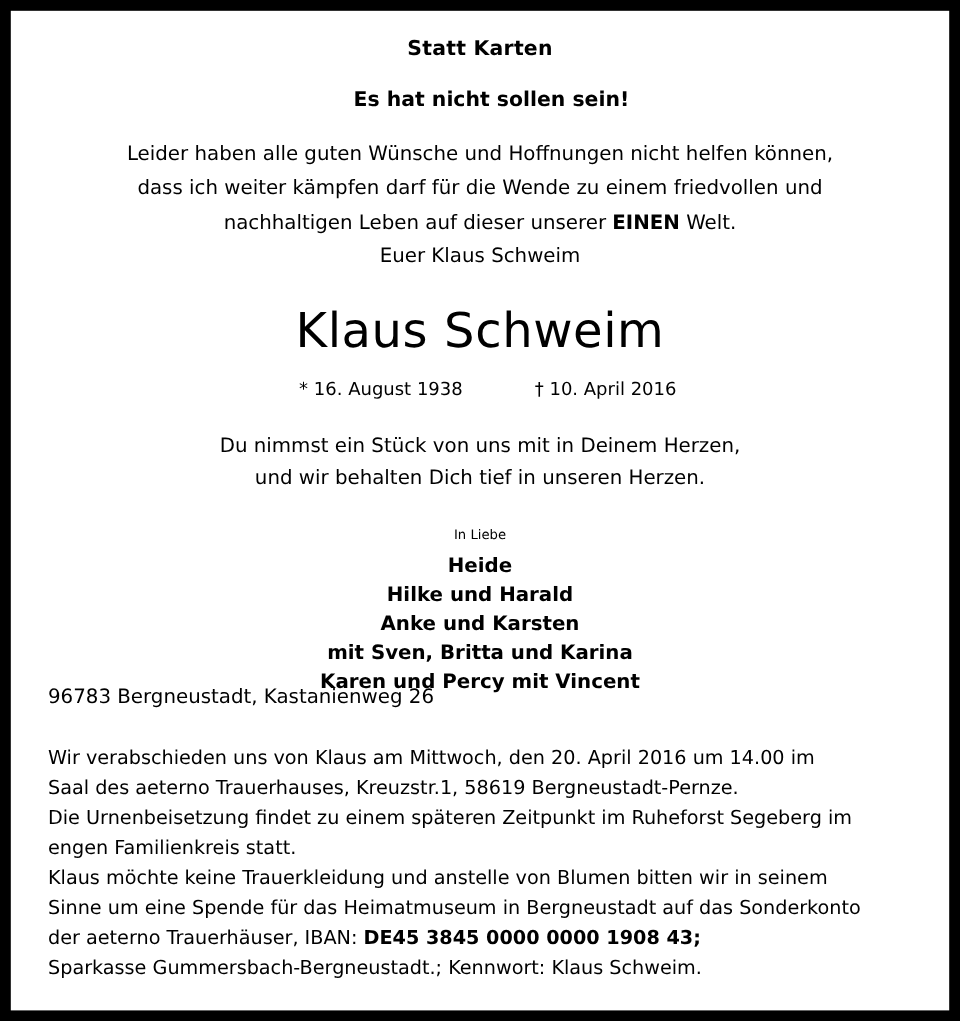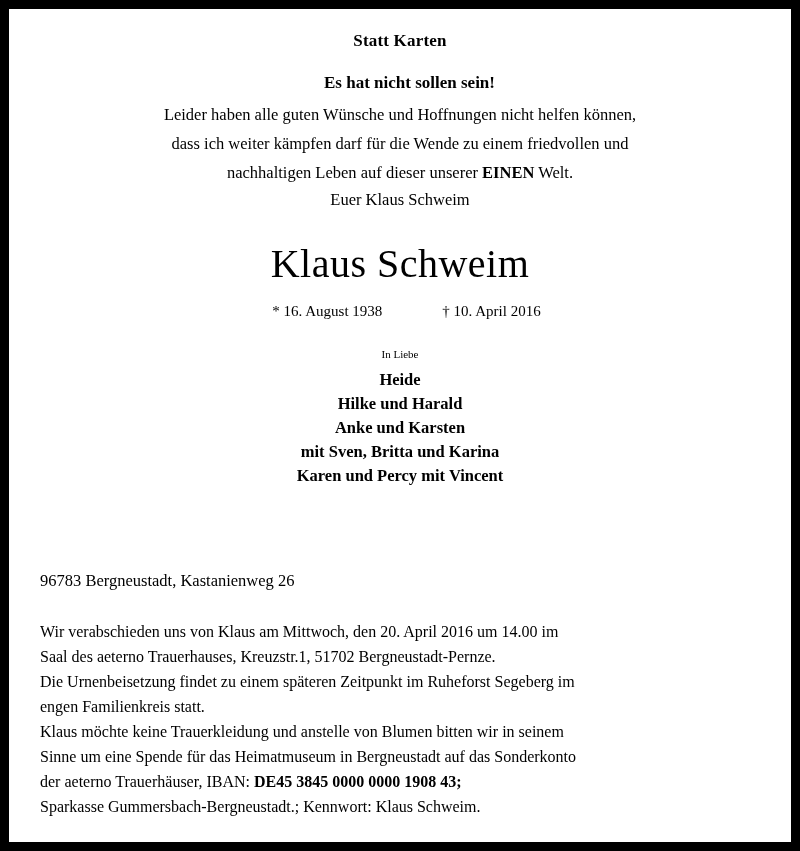--- a/index.html
+++ b/index.html
@@ -10,21 +10,20 @@
   body {
     font-family: "DejaVu Sans", sans-serif;
   }
   .page {
     position: relative;
     width: 800px;
     height: 851px;
     overflow: hidden;
     background: #ffffff;
     box-sizing: border-box;
-    font-family: Liberation Serif, serif;
   }
   
   .frame {
     position: absolute;
     left: 0; top: 0;
     width: 800px;
     height: 851px;
     border: 9px solid #000000;
     box-sizing: border-box;
     background: #ffffff;
@@ -138,21 +137,21 @@
     margin-top: 22px;
     font-size: 17px;
     font-weight: bold;
     padding-left: 19px;
   }
   .intro-line {
     font-size: 16.5px;
     line-height: 25px;
     margin-top: 4px;
   }
-  .intro-line.first { margin-top: 9px; }
+  .intro-line.first { margin-top: 22px; }
   .intro-line b { font-weight: bold; }
   .euer {
     font-size: 16.5px;
     line-height: 25px;
     margin-top: 2px;
   }
 
   .name {
     margin-top: 28px;
     font-size: 40px;
@@ -253,36 +252,40 @@
     <div class="centered intro-line"><span>nachhaltigen Leben auf dieser unserer </span><b>EINEN</b><span> Welt.</span></div>
 
     <div class="centered euer">Euer Klaus Schweim</div>
 
     <div class="centered name">Klaus Schweim</div>
 
     <div class="centered dates">
       <span>* 16. August 1938</span><span class="sep"></span><span>† 10. April 2016</span>
     </div>
 
+    <div class="centered verse">
+      <div>Du nimmst ein Stück von uns mit in Deinem Herzen,</div>
+      <div>und wir behalten Dich tief in unseren Herzen.</div>
+    </div>
 
     <div class="centered inliebe">In Liebe</div>
 
     <div class="centered family">
       <div>Heide</div>
       <div>Hilke und Harald</div>
       <div>Anke und Karsten</div>
       <div>mit Sven, Britta und Karina</div>
       <div>Karen und Percy mit Vincent</div>
     </div>
 
     <div class="address">96783 Bergneustadt, Kastanienweg 26</div>
 
     <div class="details">
       <p>Wir verabschieden uns von Klaus am Mittwoch, den 20. April 2016 um 14.00 im</p>
-      <p>Saal des aeterno Trauerhauses, Kreuzstr.1, 51702 Bergneustadt-Pernze.</p>
+      <p>Saal des aeterno Trauerhauses, Kreuzstr.1, 58619 Bergneustadt-Pernze.</p>
       <p>Die Urnenbeisetzung findet zu einem späteren Zeitpunkt im Ruheforst Segeberg im</p>
       <p>engen Familienkreis statt.</p>
       <p>Klaus möchte keine Trauerkleidung und anstelle von Blumen bitten wir in seinem</p>
       <p>Sinne um eine Spende für das Heimatmuseum in Bergneustadt auf das Sonderkonto</p>
       <p><span>der aeterno Trauerhäuser, IBAN: </span><span class="iban">DE45 3845 0000 0000 1908 43;</span></p>
       <p>Sparkasse Gummersbach-Bergneustadt.; Kennwort: Klaus Schweim.</p>
     </div>
 
   </div>
 </div>

